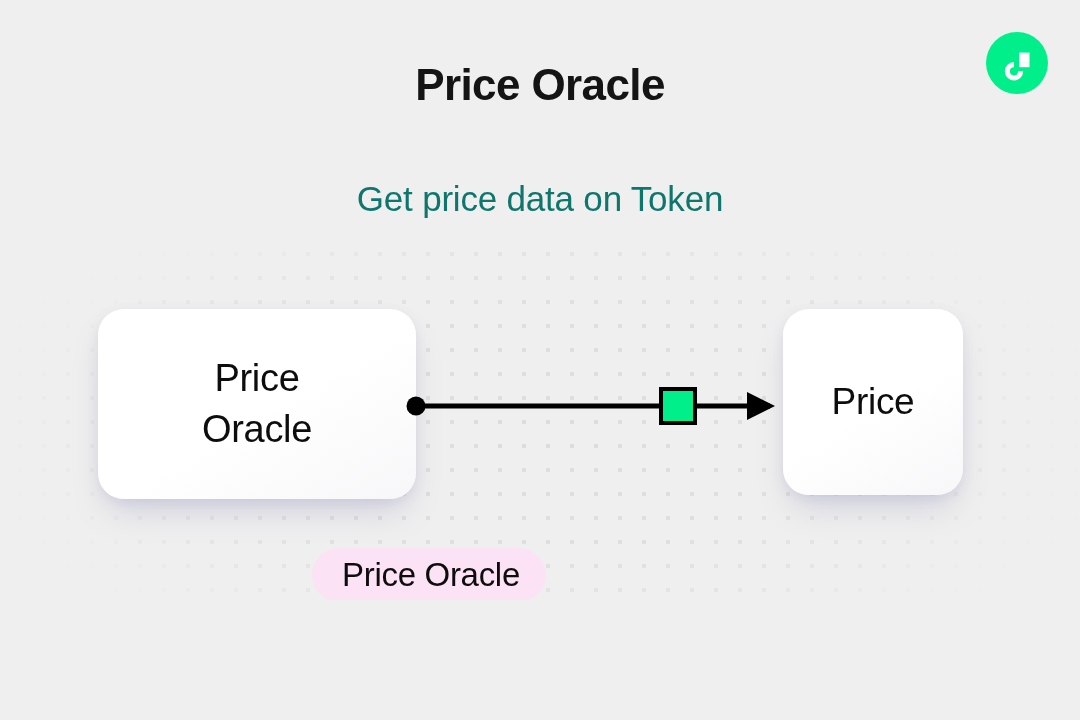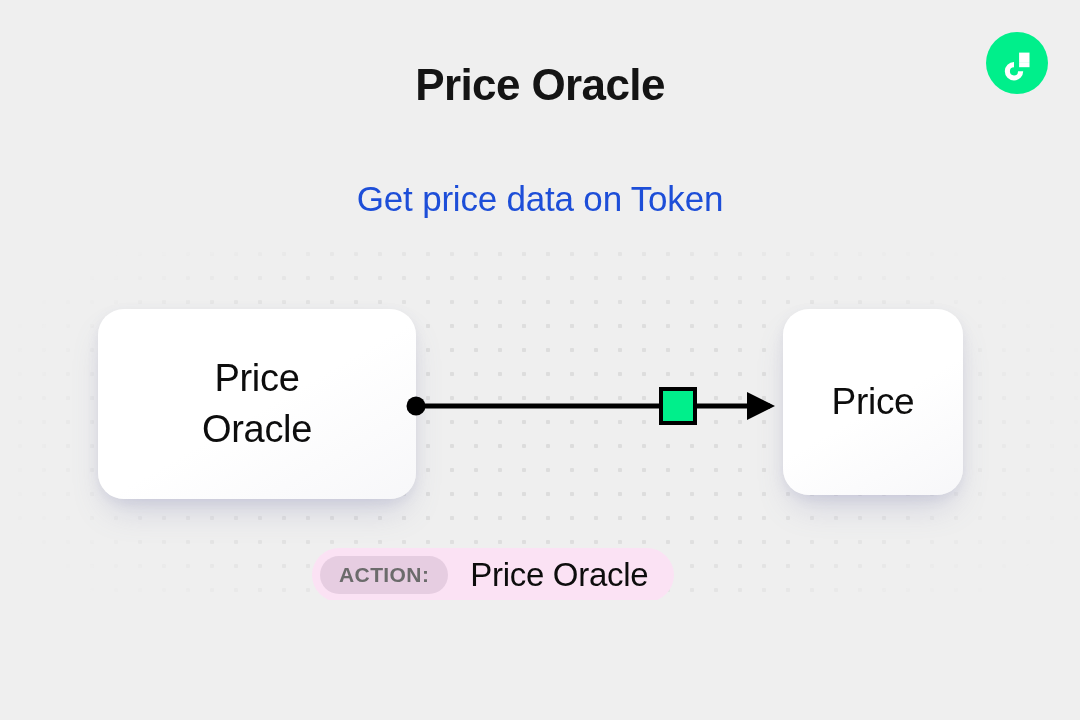--- a/index.html
+++ b/index.html
@@ -77,21 +77,21 @@
     line-height: 1.15;
   }
   .subtitle {
     position: absolute;
     left: 0;
     top: 178px;
     width: 1080px;
     text-align: center;
     font-size: 35px;
     font-weight: 400;
-    color: #1d4ed8;
+    color: #0f766e;
     letter-spacing: -0.2px;
     line-height: 1.2;
   }
 
   
   .node {
     position: absolute;
     background: linear-gradient(150deg, #ffffff 0%, #ffffff 52%, #f7f7f9 100%);
     border-radius: 26px;
     box-shadow:
@@ -200,19 +200,16 @@
   </div>
 
   <svg class="edge-layer" viewBox="0 0 1080 720">
     <line x1="416" y1="406" x2="770" y2="406" stroke="#000000" stroke-width="5"></line>
     <circle cx="416" cy="406" r="9.5" fill="#000000"></circle>
     <rect x="661" y="389" width="34" height="34" fill="#00ef8b" stroke="#000000" stroke-width="4"></rect>
     <polygon points="747,392 775,406 747,420" fill="#000000"></polygon>
   </svg>
 
   <div class="action-badge">
-    <div class="action-chip">
-      <span class="action-chip-text">ACTION:</span>
-    </div>
     <span class="action-value">Price Oracle</span>
   </div>
 
 </div>
 
 </body></html>

